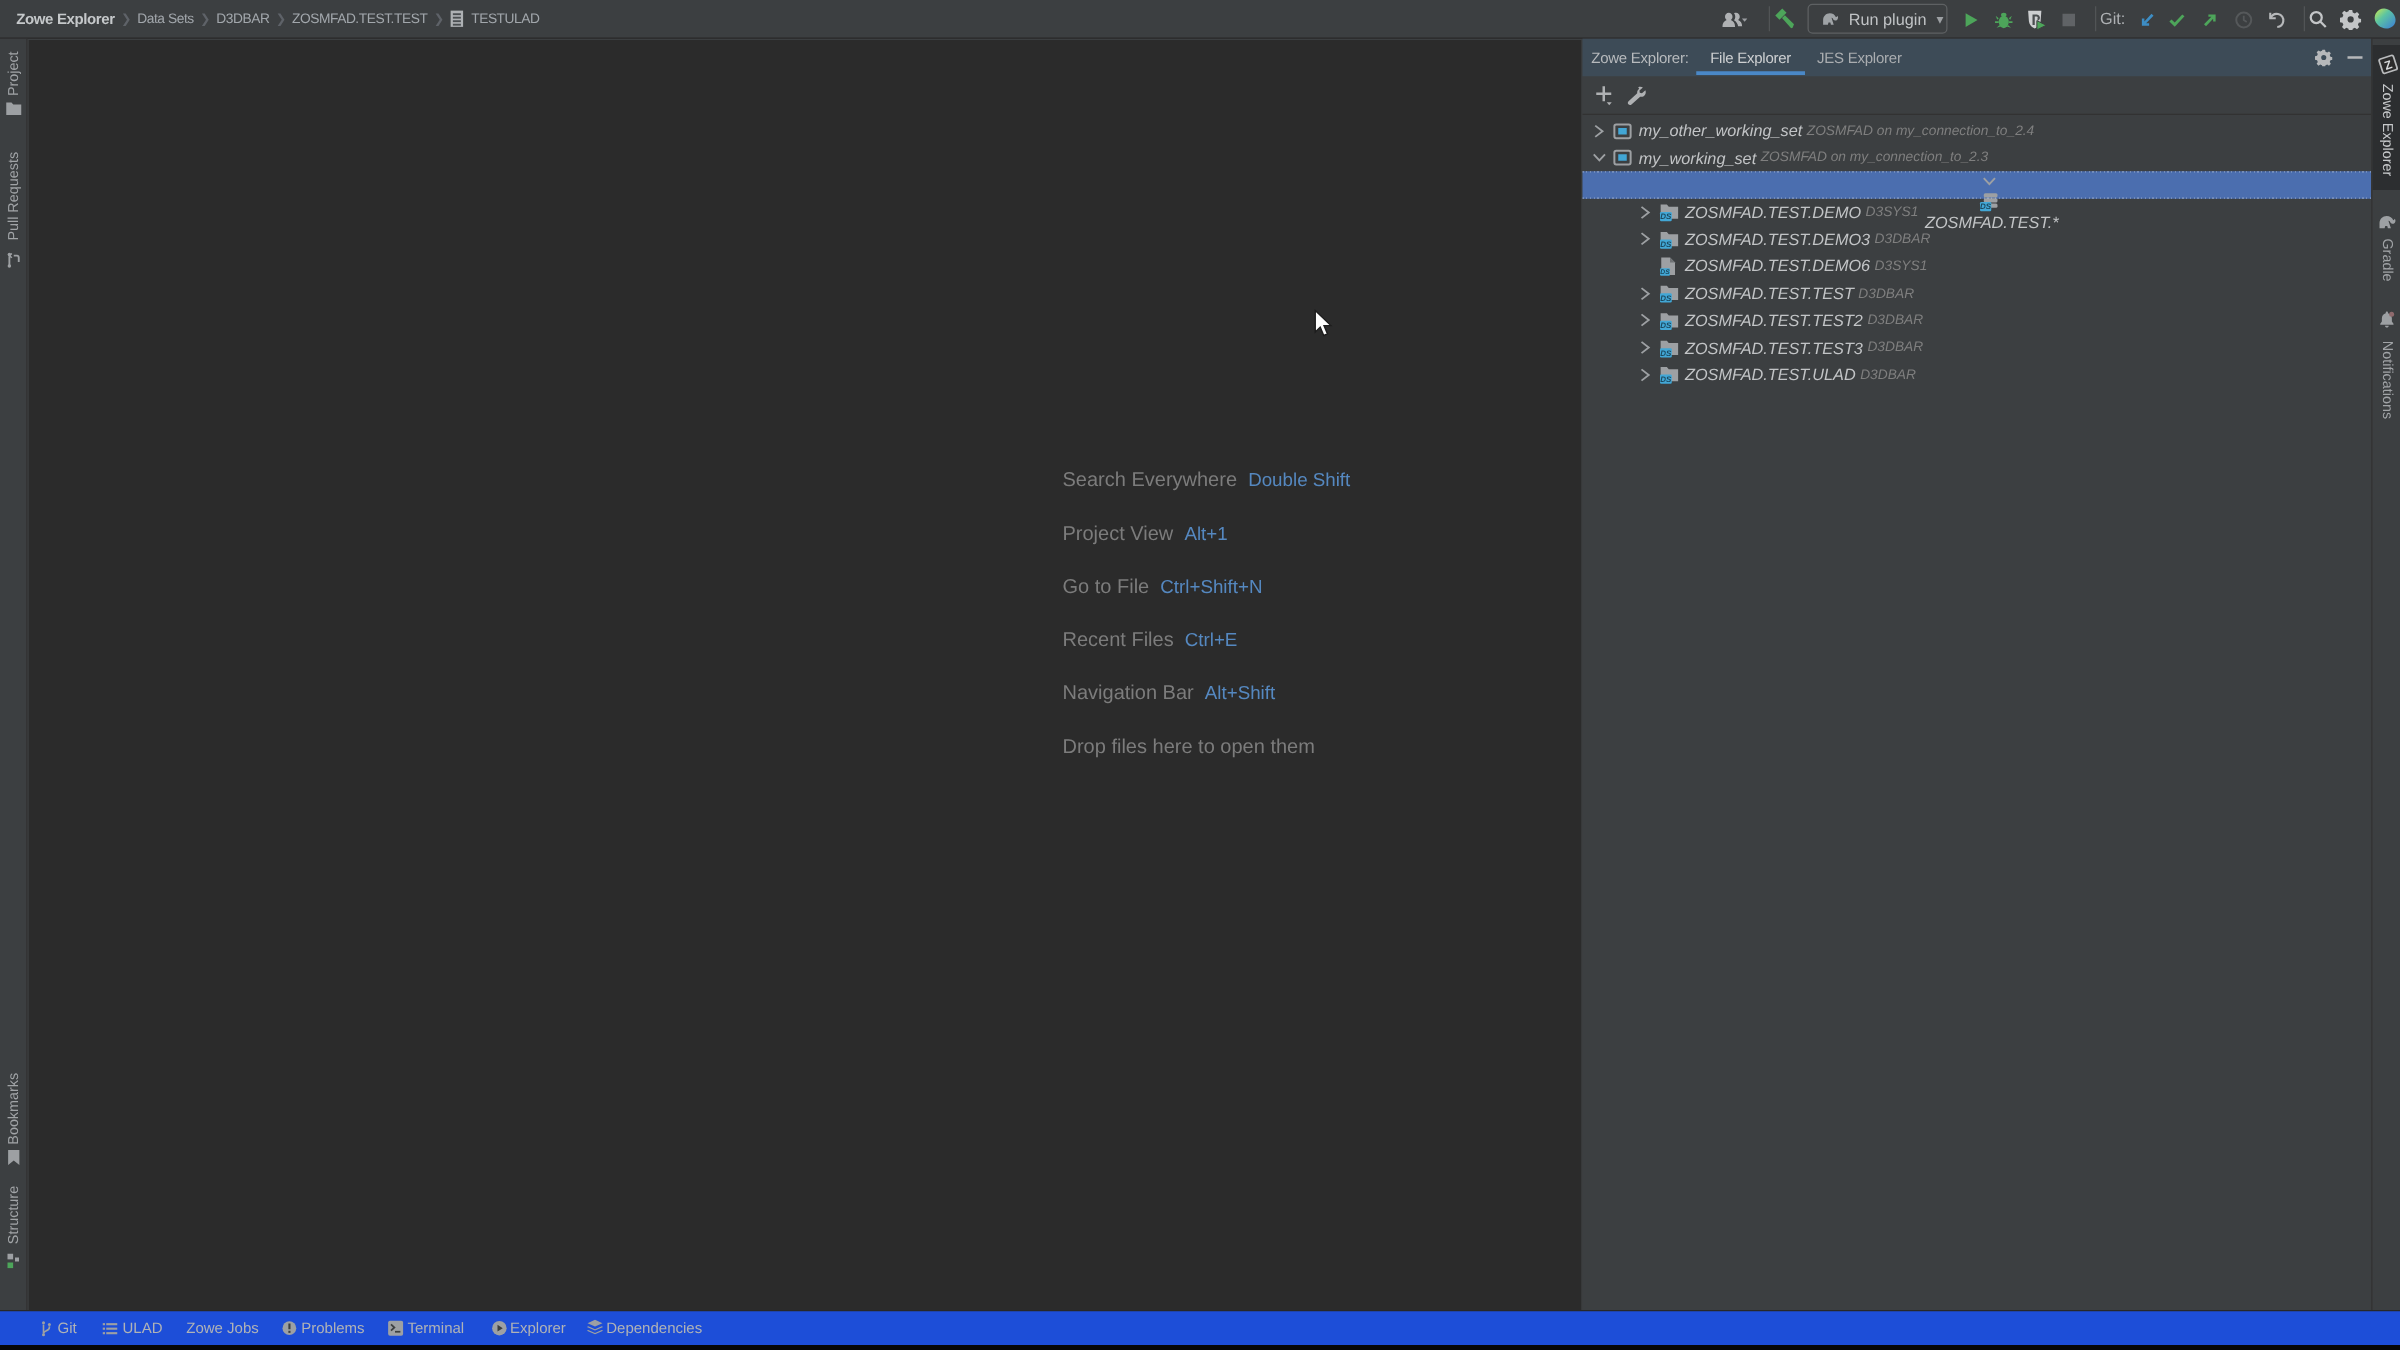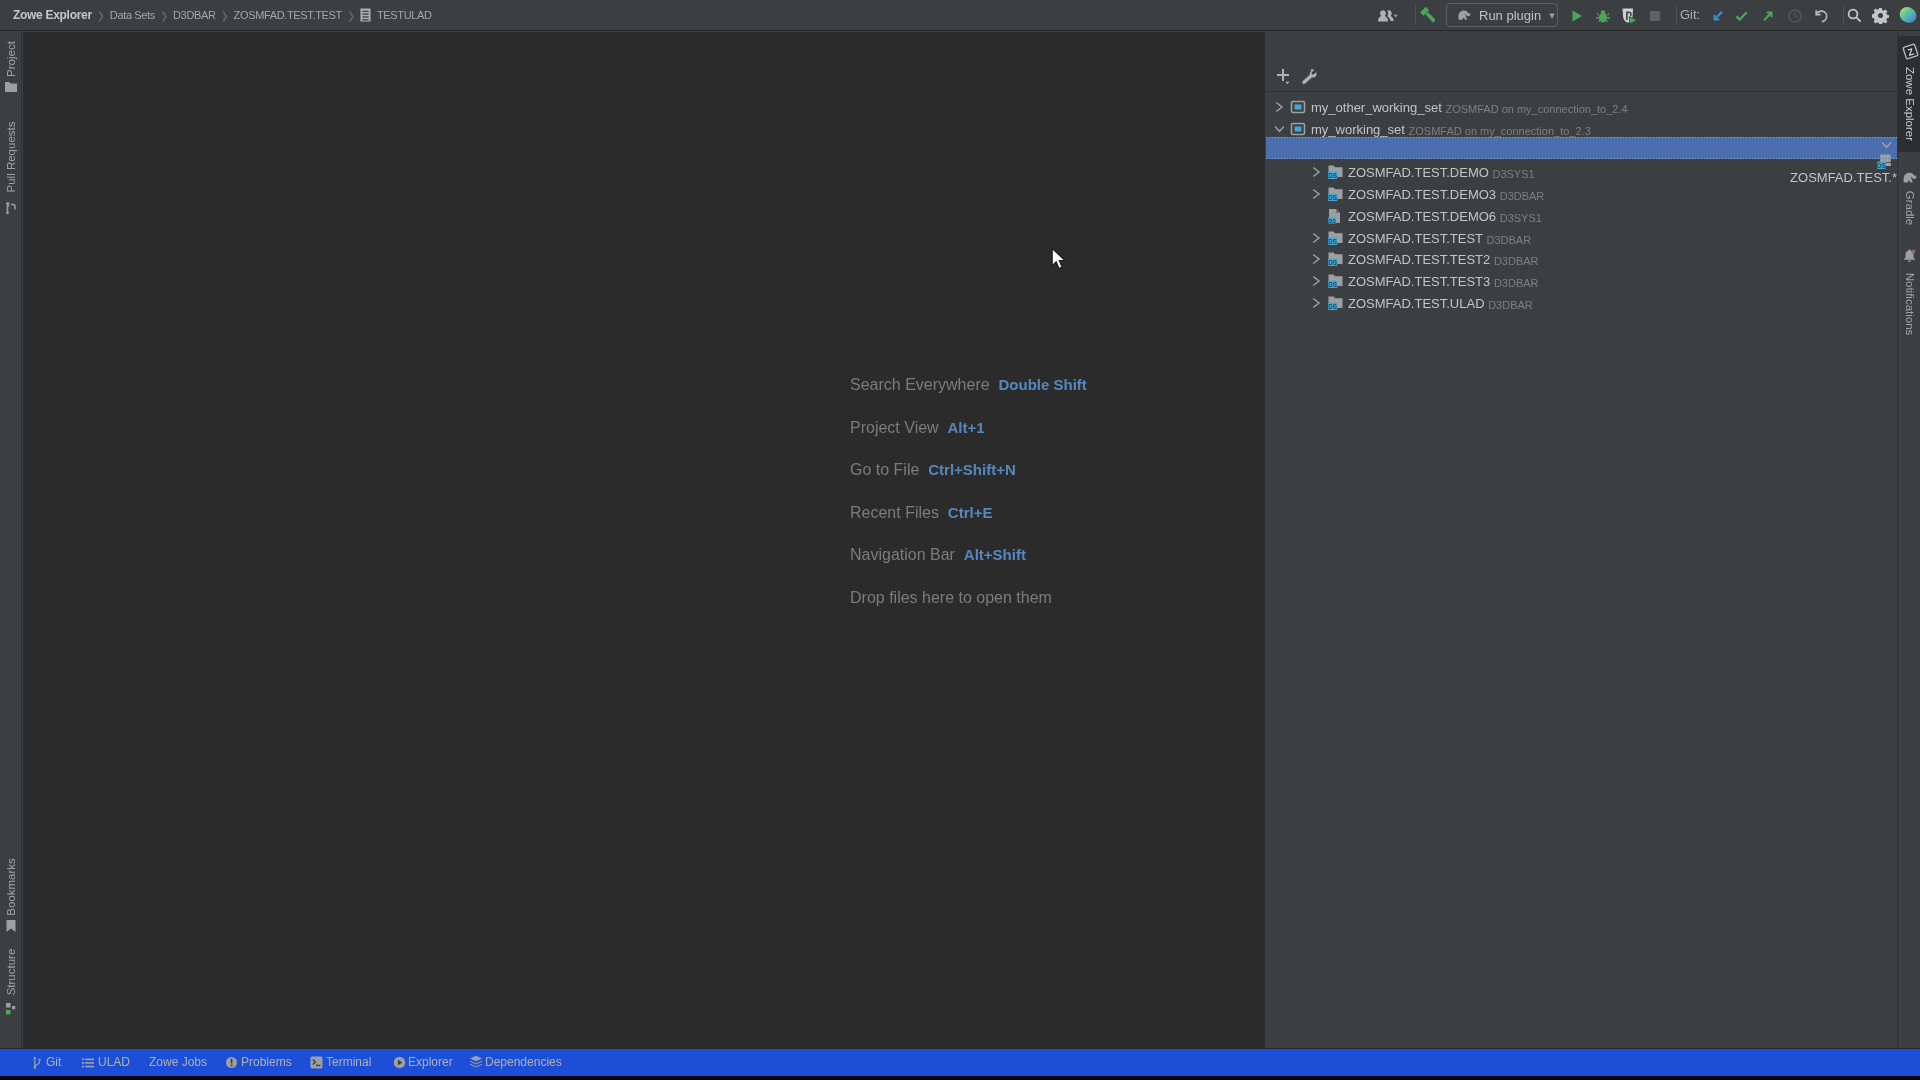--- a/index.html
+++ b/index.html
@@ -26,31 +26,31 @@
     background:#3c3f41; border-right:1px solid #323232; }
   #editor { position:absolute; left:23px; top:32px; width:1242px; height:1016px;
     background:#2b2b2b; }
   .vlabel { position:absolute; writing-mode:vertical-rl; font-size:11.5px; color:#a1a4a7; white-space:nowrap; }
   .vl-up { transform:translate(-50%,-50%) rotate(180deg); }
   .vl-dn { transform:translate(-50%,-50%); }
 
   
   .hint { position:absolute; left:850px; font-size:16px; color:#7c7c7c; white-space:pre; }
   .hint .k { font-size:15px; }
-  .hint .k { color:#5588c0;font-weight:bold; }
+  .hint .k { color:#5588c0; }
 
   
   #rpanel { position:absolute; left:1266px; top:31px; width:631px; height:1017px;
     background:#3c3f41; }
   #rphead { position:absolute; left:0; top:0; width:631px; height:30px;
     background:#3d4b57; }
   #rptoolbar { position:absolute; left:0; top:30px; width:631px; height:31px;
     border-bottom:1px solid #323232; }
   #tree { position:absolute; left:0; top:62.7px; width:631px; font-size:13px; color:#c2c4c6; }
-  .trow { height:21.7px; display:flex; align-items:flex-end; white-space:pre; }
+  .trow { height:21.7px; display:flex; align-items:center; white-space:pre;font-style:italic; }
   .trow .dim { color:#7f7f7f; font-size:11px; }
   .sel { background:#4b6eaf; position:relative;flex-direction:column; }
   .sel::before, .sel::after { content:""; position:absolute; left:0; right:0; height:1px;
     background:repeating-linear-gradient(90deg, rgba(190,205,230,0.55) 0 1px, transparent 1px 3px); }
   .sel::before { top:0; } .sel::after { bottom:0; }
   .chv { width:17px; color:#9da0a3; font-size:10px; display:inline-flex; align-items:center; }
   .ic { width:21px; display:inline-flex; align-items:center; }
   .ic svg { flex:none; }
 
   
@@ -183,20 +183,30 @@
     <div class="vlabel vl-up" style="left:11px; top:941px;">Structure</div>
     <svg class="abs" style="left:5px; top:971px" width="13" height="13" viewBox="0 0 13 13">
         <g fill="#9da0a3">
           <rect x="1" y="1" width="4.5" height="4.5"></rect>
           <rect x="7" y="4" width="3.2" height="3.2"></rect>
           <rect x="1" y="8" width="4.5" height="4.5" fill="#4da55a"></rect>
         </g>
       </svg>
   </div>
   <div id="rpanel">
+    <div id="rphead">
+      <span style="position:absolute;left:7px;top:8px;font-size:12px;letter-spacing:-0.2px;color:#b7babd">Zowe Explorer:</span>
+      <span style="position:absolute;left:91px;width:87px;top:8px;text-align:center;font-size:12px;letter-spacing:-0.2px;color:#ced0d2">File Explorer</span>
+      <div style="position:absolute;left:91px;width:87px;top:26px;height:3px;background:#4a88c7"></div>
+      <span style="position:absolute;left:178px;width:87px;top:8px;text-align:center;font-size:12px;letter-spacing:-0.2px;color:#aaadb0">JES Explorer</span>
+      <svg class="abs" style="left:586px;top:8px" width="14" height="14" viewBox="0 0 17 17">
+          <path fill="#b6b8ba" d="M7.2 1h2.6l.4 2 1.7.7L13.6 2.6 15.4 4.4 14.3 6.1l.7 1.7 2 .4v2.6l-2 .4-.7 1.7 1.1 1.7-1.8 1.8-1.7-1.1-1.7.7-.4 2H7.2l-.4-2-1.7-.7-1.7 1.1-1.8-1.8 1.1-1.7-.7-1.7-2-.4V7.2l2-.4.7-1.7L1.6 3.4 3.4 1.6 5.1 2.7l1.7-.7zM8.5 6a2.5 2.5 0 1 0 0 5 2.5 2.5 0 0 0 0-5z"></path>
+        </svg>
+      <div style="position:absolute;left:612px;top:14px;width:12px;height:2px;background:#b6b8ba"></div>
+    </div>
     <div id="rptoolbar">
       <svg class="abs" style="left:10px;top:7px" width="14" height="17" viewBox="0 0 14 17">
           <path fill="#afb1b3" d="M6 1h2v5h5v2H8v5H6V8H1V6h5z"></path>
           <path fill="#afb1b3" d="M9.4 13.8h4l-2 2.4z"></path>
         </svg>
       <svg class="abs" style="left:34px;top:7px" width="17" height="17" viewBox="0 0 17 17">
           <path fill="#afb1b3" d="M10.2 1.6c1.2-.6 2.6-.6 3.8 0l-2.6 2.6.3 1.8 1.8.3 2.6-2.6c.6 1.2.5 2.7-.2 3.8-.8 1.3-2.3 1.9-3.7 1.6l-6.6 6.6c-.7.7-1.8.7-2.5 0s-.7-1.8 0-2.5L9.7 6.6c-.3-1.4.2-2.9 1.4-3.8z" transform="rotate(3 8 8)"></path>
         </svg>
     </div>
     <div id="tree">

